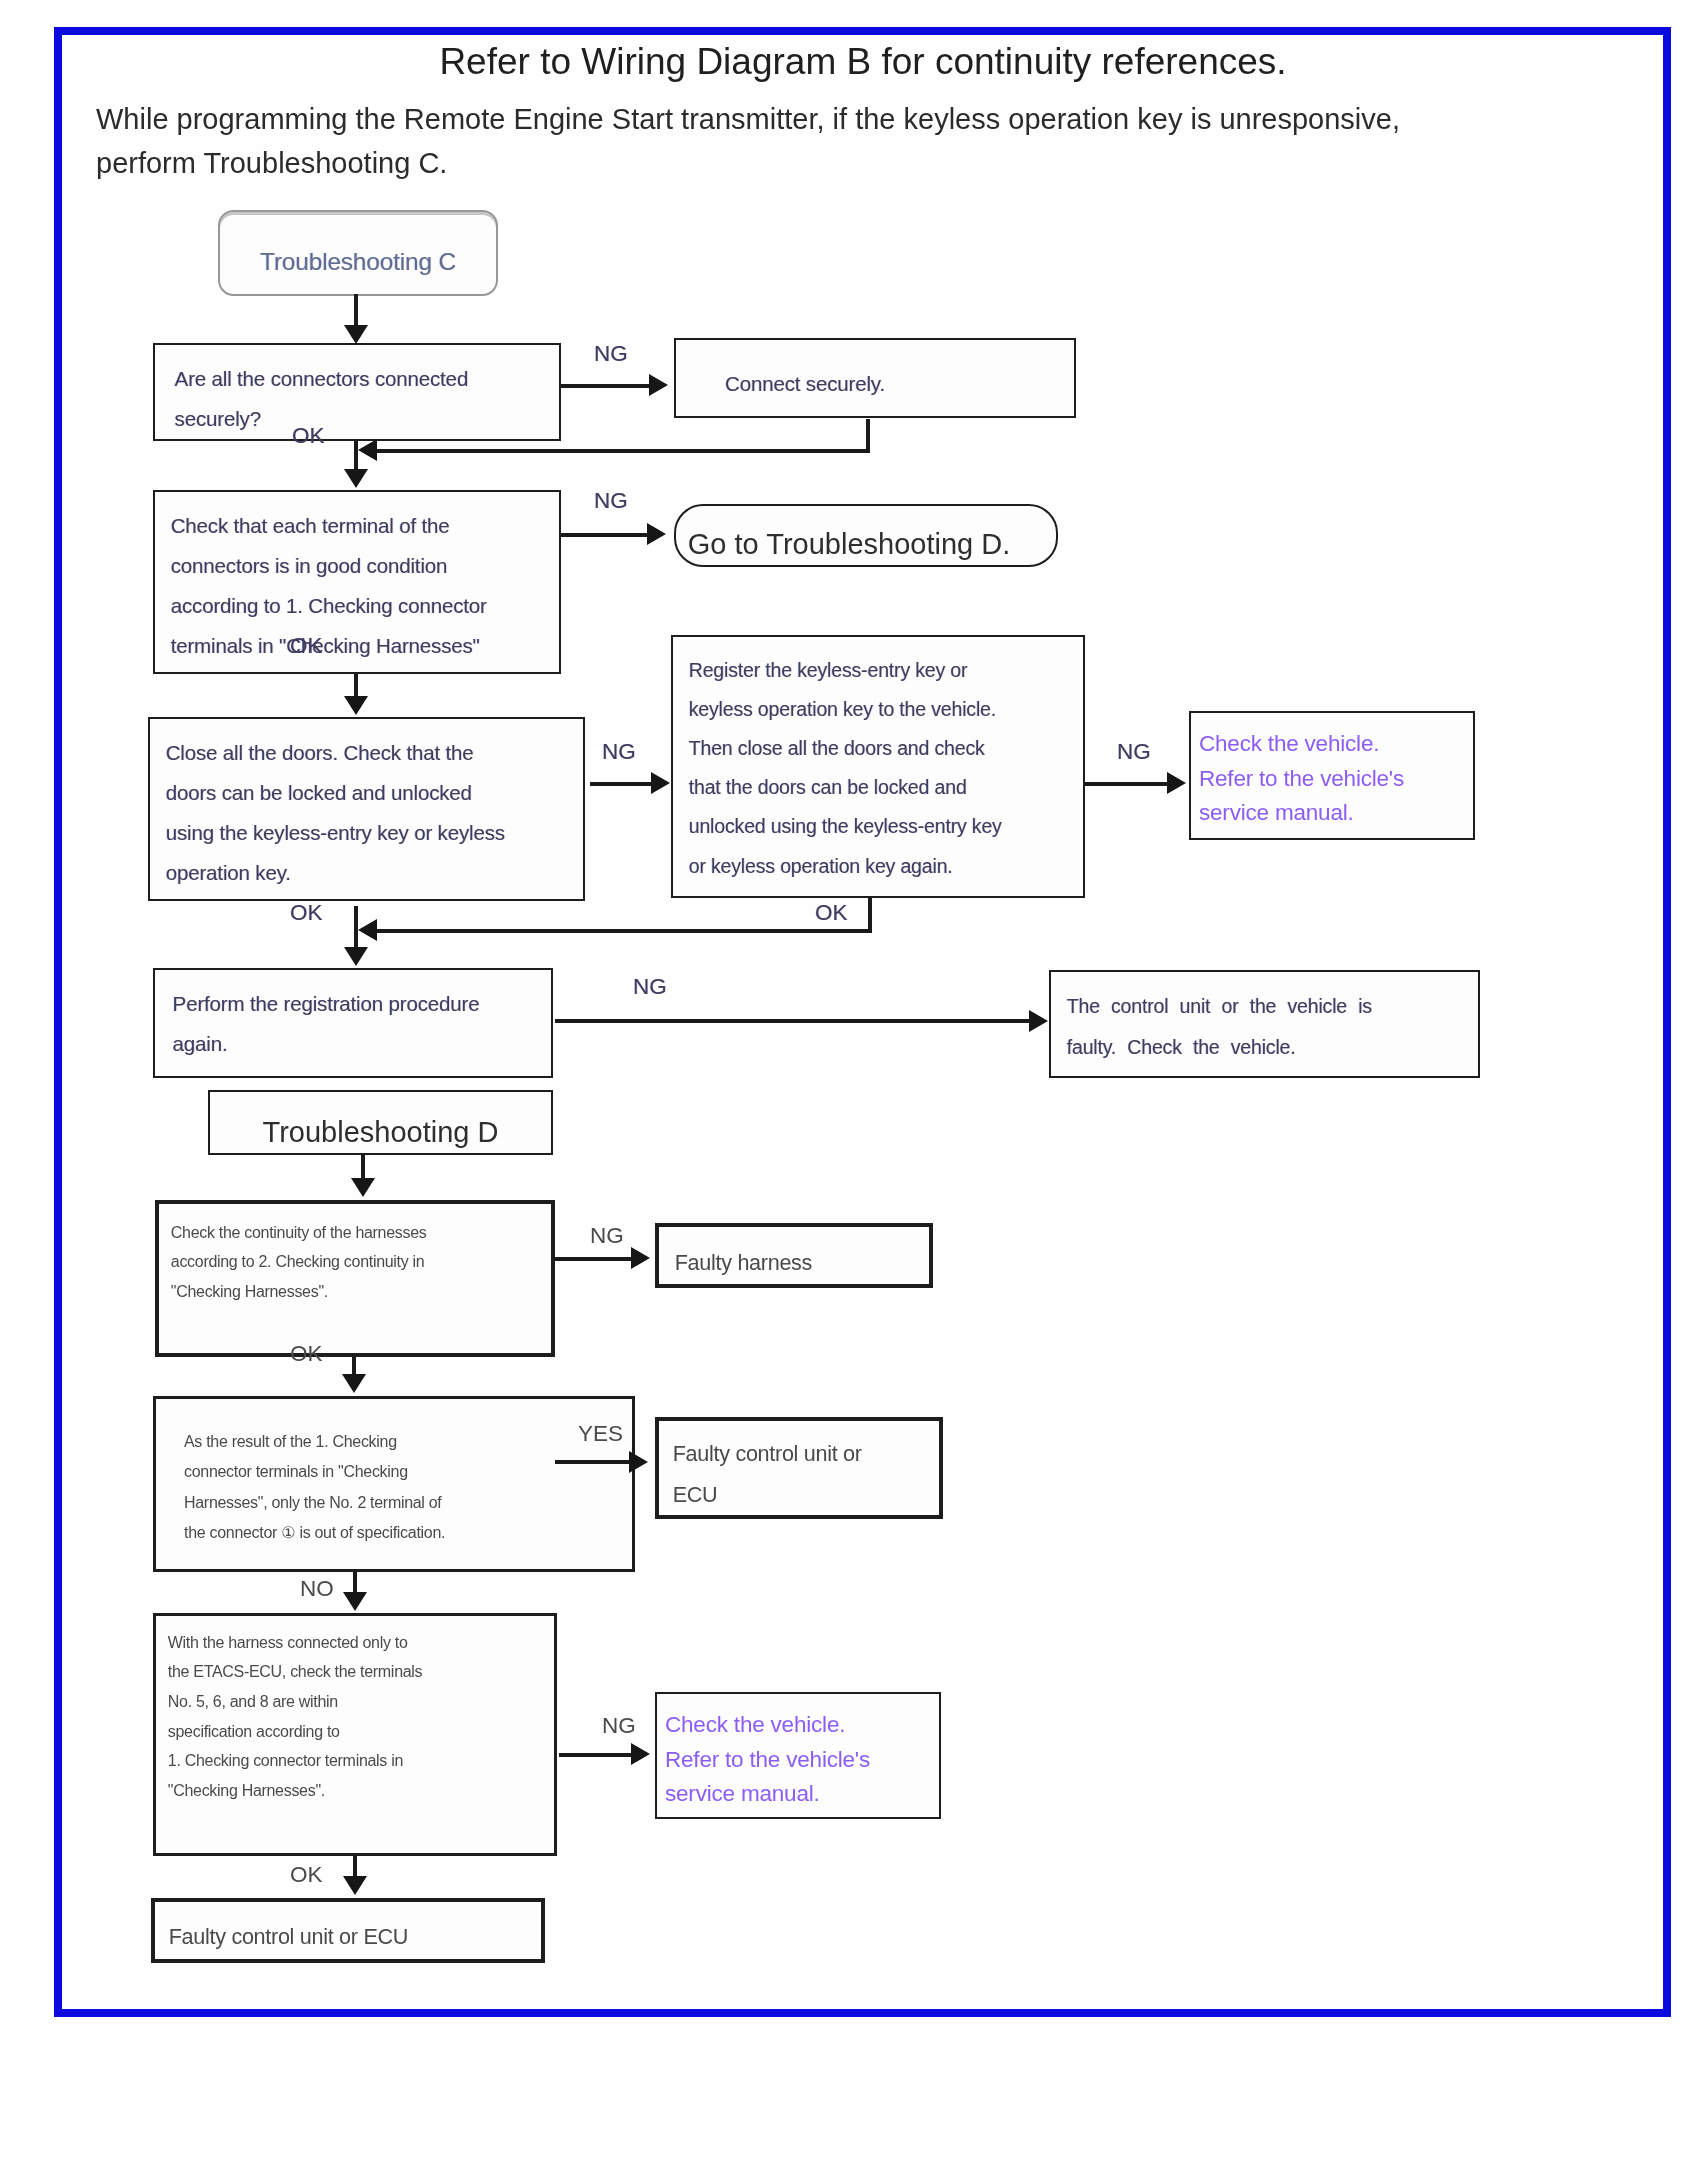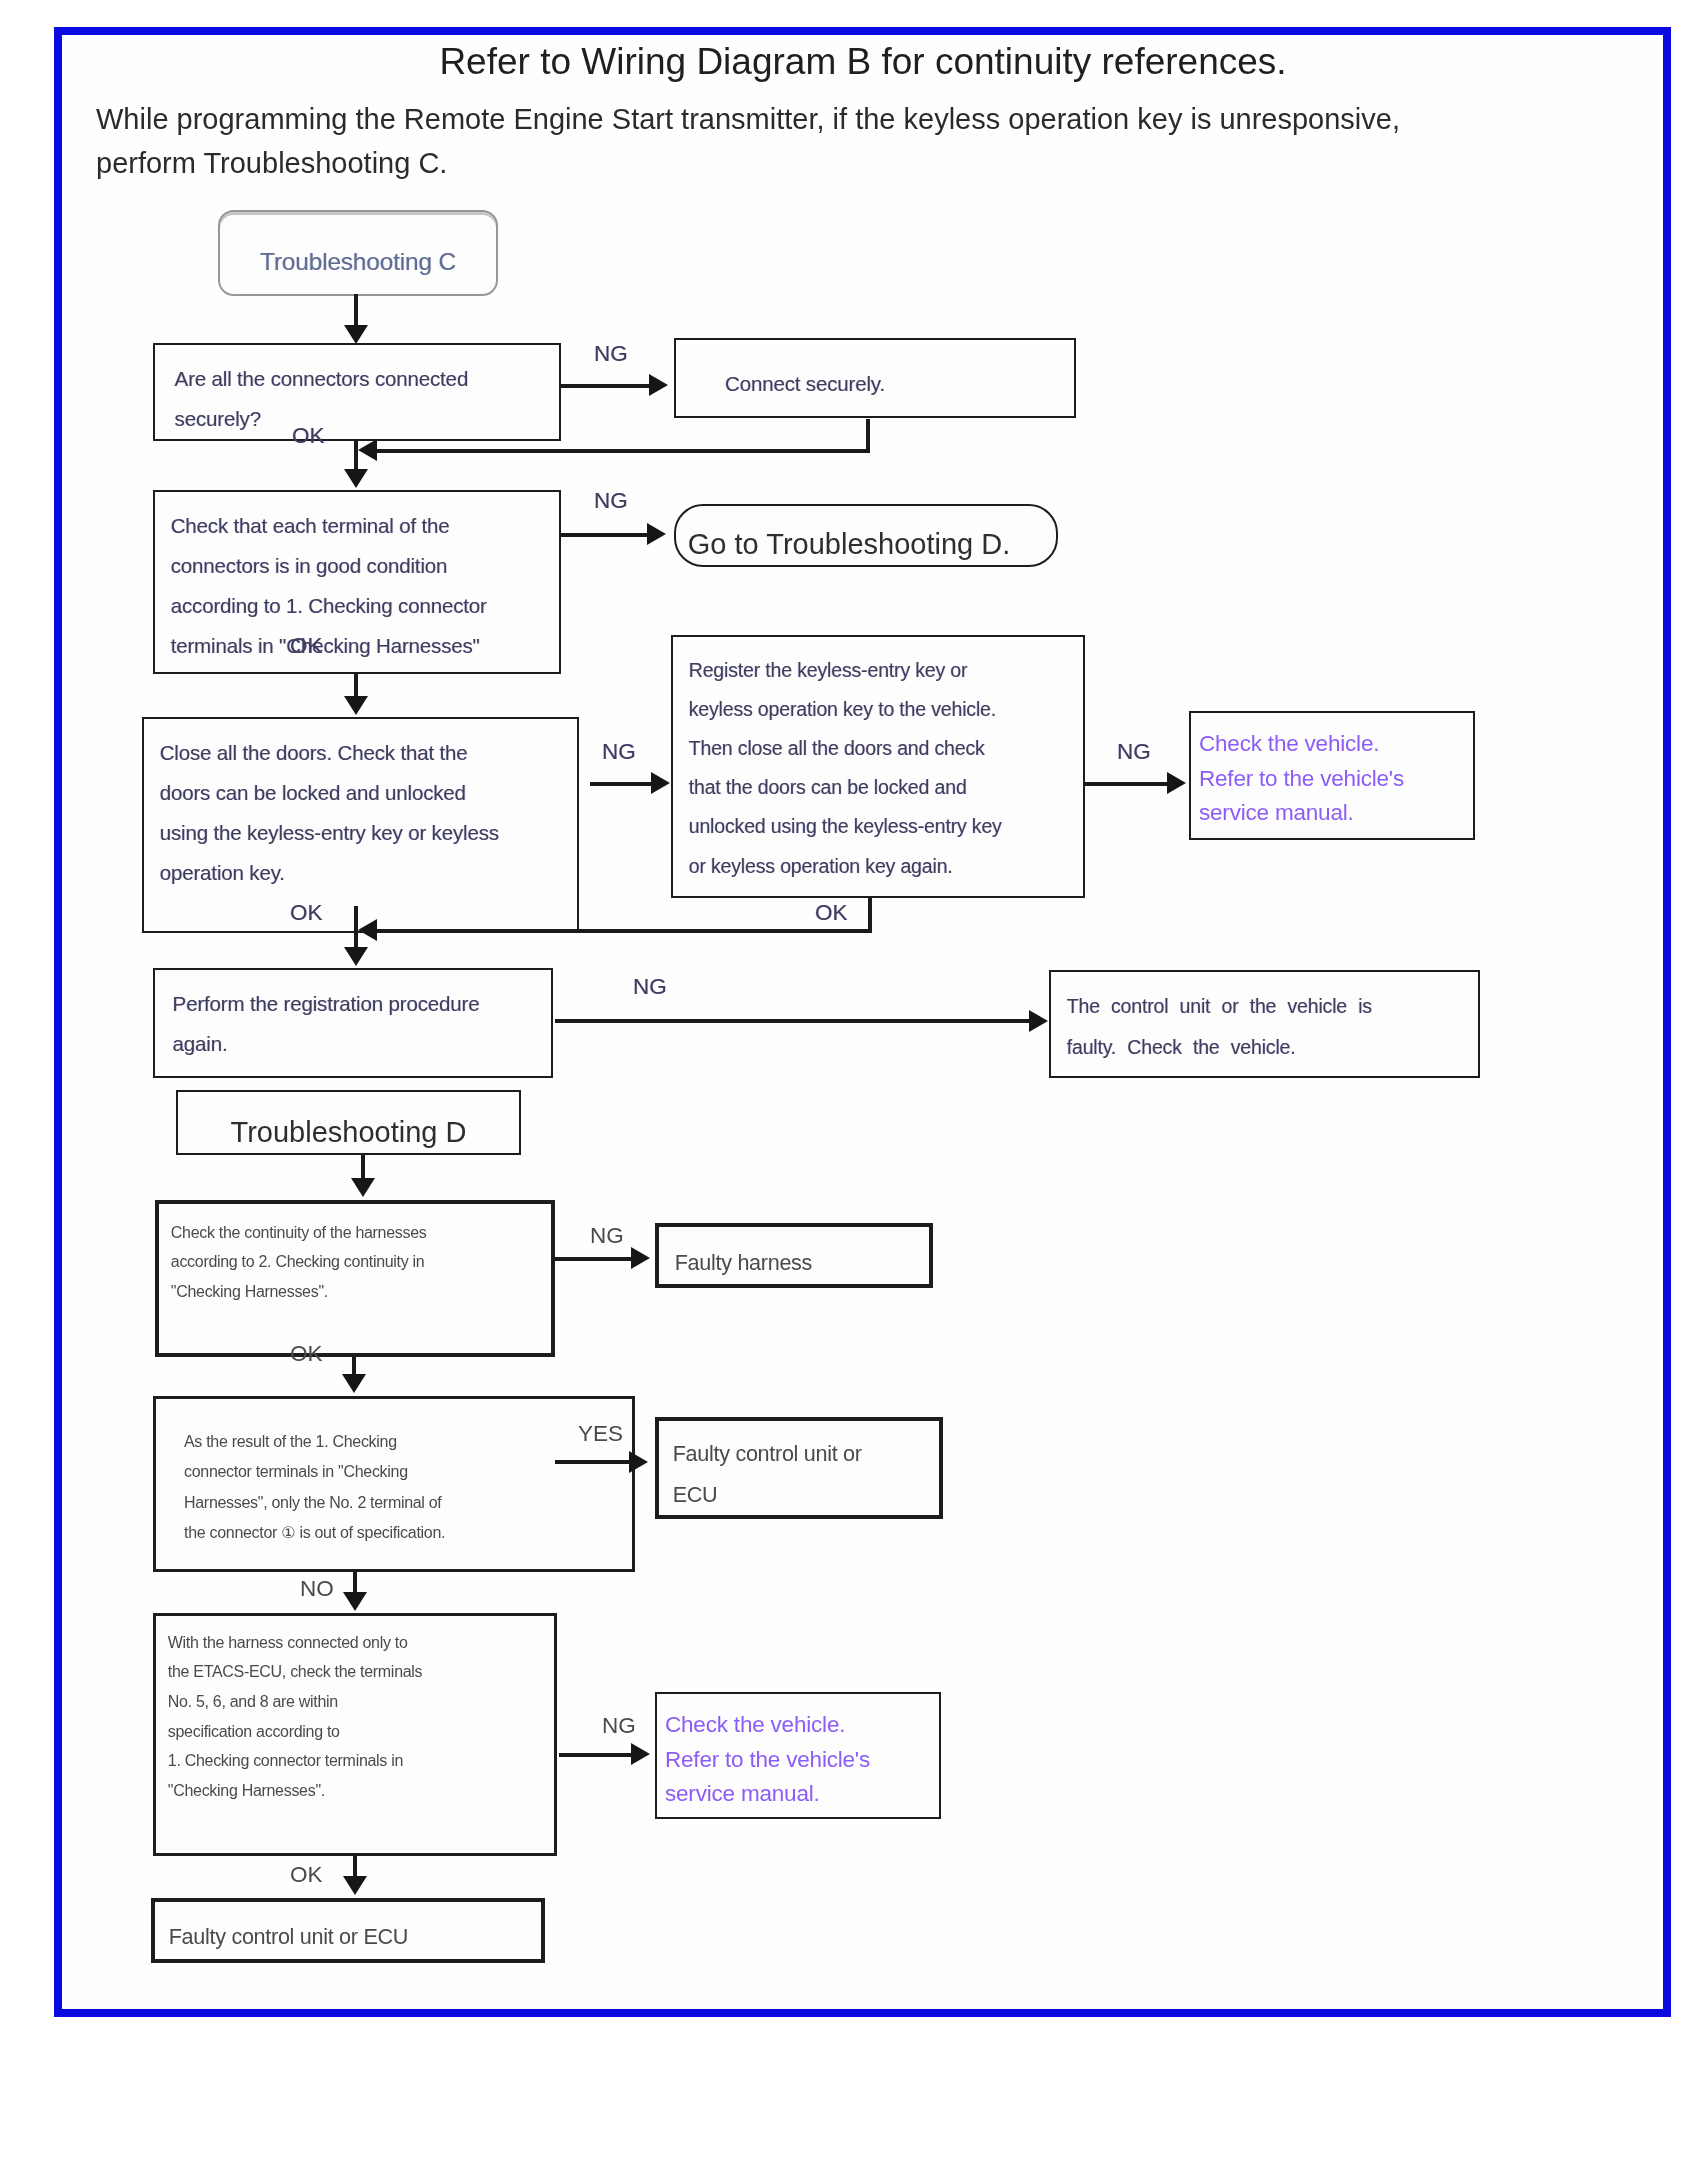--- a/index.html
+++ b/index.html
@@ -92,21 +92,21 @@
   <div class="lbl c" style="left:594px;top:488px;">NG</div>
   <div class="ln" style="left:561px;top:533px;width:88px;height:3.9px;"></div>
   <div class="ah right" style="left:647px;top:523px;"></div>
 
   <div class="node strong" style="left:674px;top:504px;width:384px;height:63px;padding:9.8px 11.8px;border-radius:29px;">Go to Troubleshooting D.</div>
 
   <div class="lbl c" style="left:290px;top:633px;">OK</div>
   <div class="ln" style="left:354px;top:674px;width:3.9px;height:23.5px;"></div>
   <div class="ah down" style="left:344px;top:696px;"></div>
 
-  <div class="node" style="left:142px;top:717px;width:437px;height:216px;">Close all the doors. Check that the
+  <div class="node" style="left:148px;top:717px;width:437px;height:184px;">Close all the doors. Check that the
 doors can be locked and unlocked
 using the keyless-entry key or keyless
 operation key.</div>
 
   <div class="lbl c" style="left:602px;top:739px;">NG</div>
   <div class="ln" style="left:590px;top:782px;width:63px;height:3.9px;"></div>
   <div class="ah right" style="left:651px;top:772px;"></div>
 
   <div class="node" style="left:671px;top:635px;width:414px;height:263px;font-size:19.6px;line-height:2.0;">Register the keyless-entry key or
 keyless operation key to the vehicle.
@@ -135,21 +135,21 @@
   <div class="node" style="left:153px;top:968px;width:400px;height:110px;padding:13.7px 17.6px;">Perform the registration procedure
 again.</div>
 
   <div class="lbl c" style="left:633px;top:974px;">NG</div>
   <div class="ln" style="left:555px;top:1019px;width:476px;height:3.9px;"></div>
   <div class="ah right" style="left:1029px;top:1010px;"></div>
 
   <div class="node wordy" style="left:1049px;top:970px;width:431px;height:108px;font-size:19.6px;line-height:2.1;">The control unit or the vehicle is
 faulty. Check the vehicle.</div>
 
-  <div class="node strong" style="left:176px;top:1090px;width:345px;height:65px;text-align:center;padding:11.8px 9.8px;">Troubleshooting D</div>
+  <div class="node strong" style="left:208px;top:1090px;width:345px;height:65px;text-align:center;padding:11.8px 9.8px;">Troubleshooting D</div>
 
   <div class="ln" style="left:361px;top:1155px;width:3.9px;height:25.5px;"></div>
   <div class="ah down" style="left:351px;top:1178px;"></div>
 
   <div class="node dtext thick" style="left:155px;top:1200px;width:400px;height:157px;padding:13.7px 11.8px;">Check the continuity of the harnesses
 according to 2. Checking continuity in
 "Checking Harnesses".</div>
 
   <div class="lbl d" style="left:590px;top:1223px;">NG</div>
   <div class="ln" style="left:555px;top:1257px;width:78px;height:3.9px;"></div>

